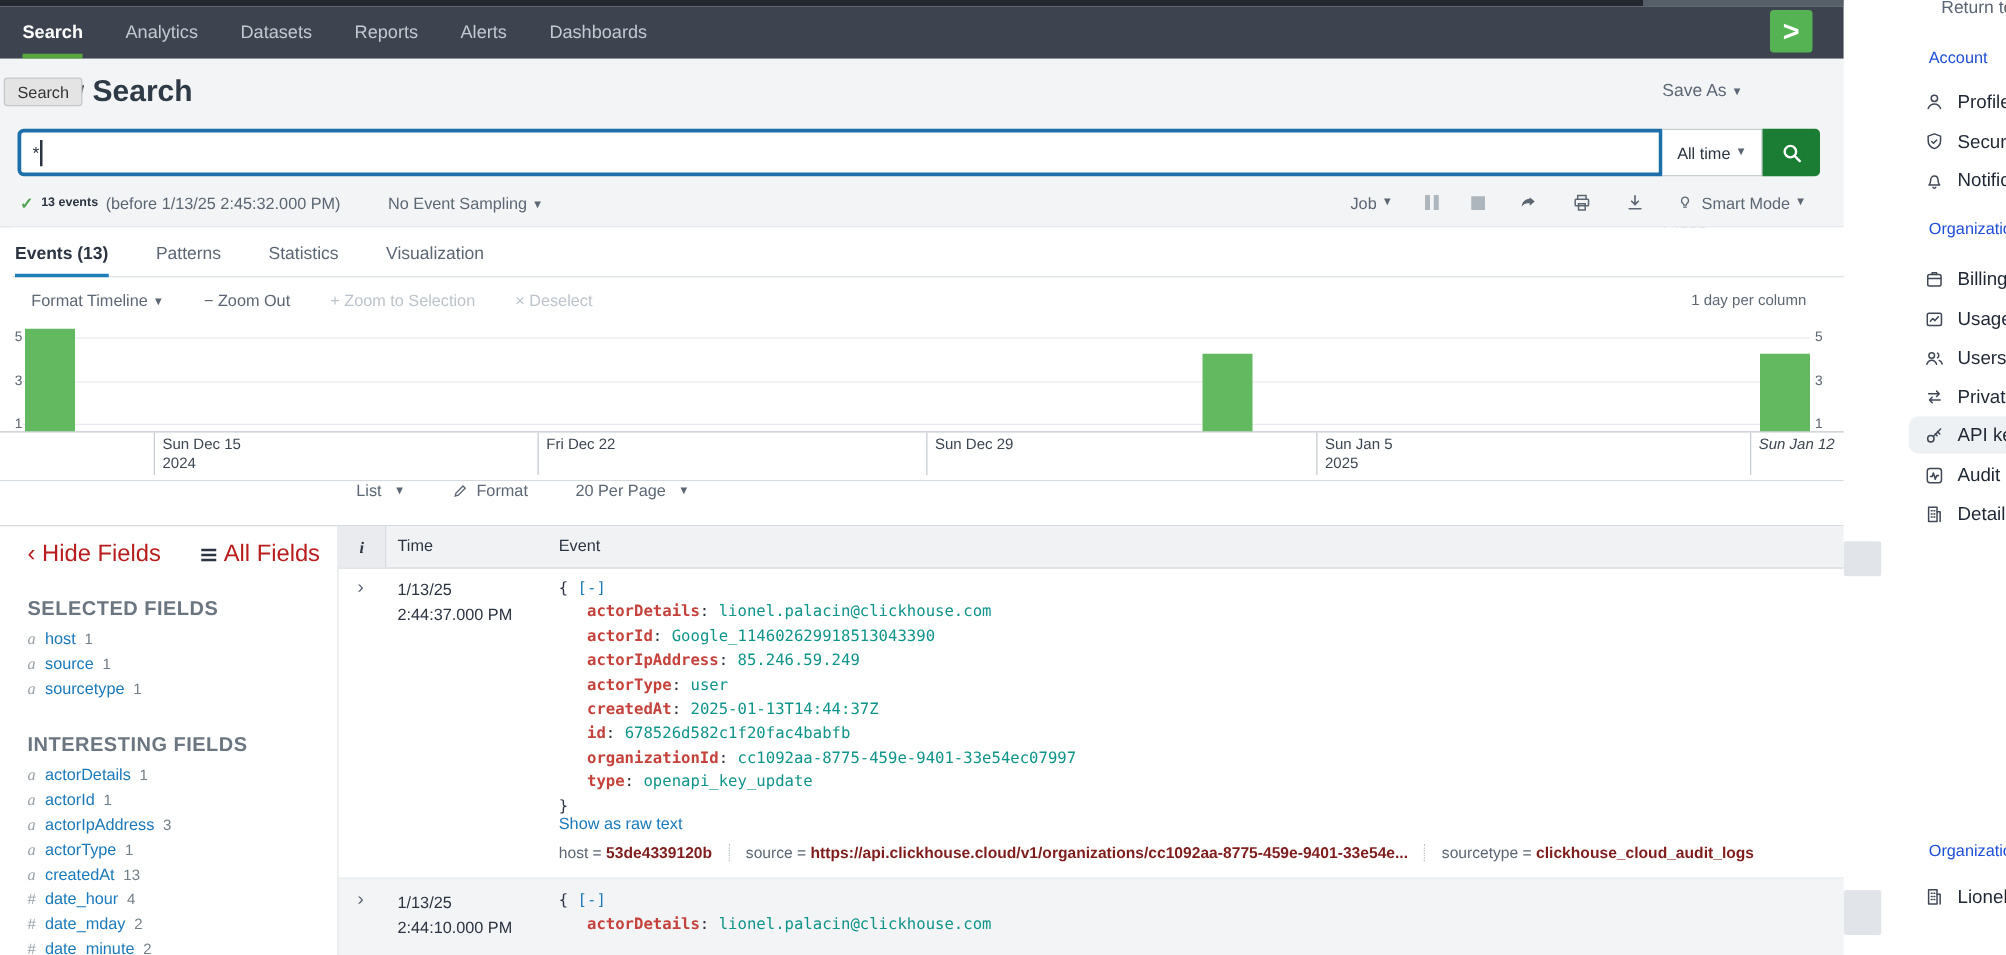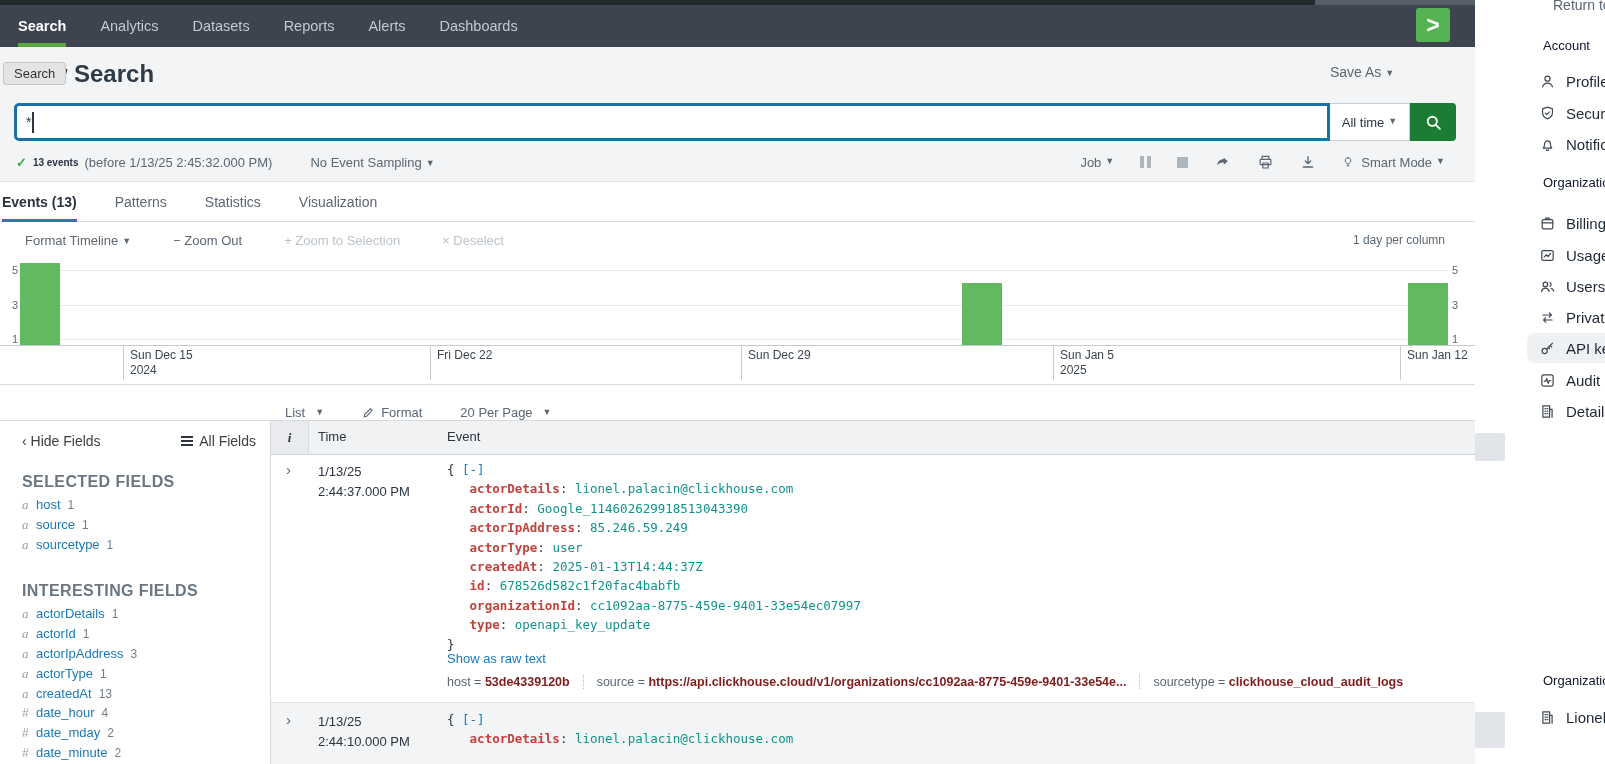--- a/index.html
+++ b/index.html
@@ -53,52 +53,52 @@
   .res-count { font-weight:700; color:#2b3440; font-size:10px; }
   .sampling { margin-left:32px; cursor:pointer; }
   .status-right { margin-left:auto; margin-right:30px; display:flex; align-items:center; gap:26px; }
   .jobctl { display:flex; align-items:center; cursor:pointer; }
   .icon-dim svg { display:block; }
   .pause-icon { display:flex; gap:3px; }
   .pause-icon i { width:4px; height:12px; background:#aeb6bd; display:block; }
   .stop-icon { width:11px; height:11px; background:#aeb6bd; display:block; }
 
   
-  .rtabs { position:absolute; left:0; top:182px; width:1475px; height:40px; background:#fff; border-bottom:1px solid #d5dade;
+  .rtabs { position:absolute; left:10px; top:182px; width:1475px; height:40px; background:#fff; border-bottom:1px solid #d5dade;
     display:flex; align-items:flex-end; padding-left:2px; gap:38px; }
   .rtab { font-size:14px; color:#5c6773; padding-bottom:11px; position:relative; cursor:pointer; white-space:nowrap; }
   .rtab.active { color:#2b3440; font-weight:700; }
   .rtab.active::after { content:""; position:absolute; left:0; right:0; bottom:-1px; height:3px; background:#1e7eb8; }
 
   
   .timeline { position:absolute; left:0; top:222px; width:1475px; height:163px; background:#fff; border-bottom:1px solid #d5dade; }
   .tl-controls { position:absolute; left:0; top:0; width:100%; height:36px; display:flex; align-items:center; padding-left:25px;
-    gap:42px; font-size:13px; color:#5c6773; }
+    gap:32px; font-size:13px; color:#5c6773; }
   .tl-controls .ctl { cursor:pointer; white-space:nowrap; }
   .ctl.disabled { color:#bcc3ca; cursor:default; }
   .scale-note { margin-left:auto; margin-right:30px; font-size:12px; color:#5c6773; }
   .chart-area { position:absolute; left:0; top:36px; width:1475px; height:87px; }
   .gridline { position:absolute; left:18px; width:1430px; height:1px; background:#e9ebee; }
   .axis-line { position:absolute; left:0; top:87px; width:1475px; height:1px; background:#c3c9ce; }
   .ylab { position:absolute; font-size:11px; color:#5c6773; width:14px; text-align:right; margin-top:-6px; }
   .ylab.right { text-align:left; }
   .bar { position:absolute; background:#62b95f; cursor:pointer; }
   .xticks { position:absolute; left:0; top:124px; width:1475px; height:39px; }
   .xtick { position:absolute; top:0; height:34px; border-left:1px solid #c6ccd1; padding:2px 0 0 6px;
     font-size:12px; color:#3c4650; line-height:15px; white-space:nowrap; }
 
   
   .list-controls { position:absolute; left:0; top:385px; width:1475px; height:35px; background:#fff;
-    display:flex; align-items:flex-end; padding-left:285px; gap:38px; font-size:13px; color:#5c6773; }
+    display:flex; align-items:flex-start; padding-left:285px; gap:38px; font-size:13px; color:#5c6773; }
   .list-controls .lc { cursor:pointer; display:flex; align-items:center; gap:6px; }
 
   
   .fields-panel { position:absolute; left:0; top:420px; width:271px; height:344px; background:#fff;
     border-top:1px solid #d5dade; border-right:1px solid #d5dade; }
-  .fp-head { display:flex; align-items:flex-start; padding:12px 14px 0 22px; font-size:14px; color:#404040; }
+  .fp-head { display:flex; align-items:flex-start; padding:12px 14px 0 22px; font-size:19px; color:#b91c1c; }
   .fp-hide { cursor:pointer; }
   .fp-all { margin-left:auto; cursor:pointer; display:flex; align-items:center; gap:6px; }
   .list-glyph { display:inline-flex; flex-direction:column; gap:2px; }
   .list-glyph i { width:12px; height:2px; background:#2b3440; display:block; }
   .fp-sec { font-size:16px; font-weight:700; color:#6b7680; letter-spacing:.4px; padding-left:22px; }
   .sec-selected { margin-top:24px; }
   .sec-interesting { margin-top:26px; }
   .f-list { margin-top:6px; }
   .f-row { display:flex; align-items:baseline; padding-left:22px; height:19.8px; font-size:13px; }
   .f-prefix { width:14px; color:#99a2aa; font-family:"Liberation Serif", serif; font-style:italic; font-size:13px; }
@@ -131,21 +131,21 @@
   .meta-label { color:#5c6773; }
   .meta-value { color:#7f1d1d; font-weight:700; }
 
   
   .status-link { position:absolute; left:0; top:730px; background:#eef1f3; border:1px solid #bfc5ca; border-left:none; border-bottom:none;
     border-radius:0 4px 0 0; font-size:13px; color:#3c454f; padding:3px 10px 4px 8px; z-index:40; }
 
   
   .right-panel { position:absolute; left:1475px; top:0; width:130px; height:764px; background:#fff; }
   .rp-return { position:absolute; left:78px; top:-3px; font-size:14px; color:#5a6472; white-space:nowrap; cursor:pointer; }
-  .rp-sec { position:absolute; left:68px; font-size:13px; color:#0f172a; white-space:nowrap; }
+  .rp-sec { position:absolute; left:68px; font-size:13px; color:#1d4ed8; white-space:nowrap; }
   .rp-item { position:absolute; left:52px; width:230px; height:30px; display:flex; align-items:center; gap:10px;
     padding-left:12px; font-size:15px; color:#1f2733; white-space:nowrap; cursor:pointer; border-radius:8px; }
   .rp-item.active { background:#eef1f4; }
   .rp-item svg { flex:0 0 auto; }
   .scroll-thumb { position:absolute; left:0; width:30px; background:#e1e5e9; border-radius:2px; }
 
   svg { display:block; }
 </style>
 </head>
 <body>
@@ -285,21 +285,21 @@
         <div class="xtick" style="left: 430px;">
           <div>Fri Dec 22</div>
         </div>
         <div class="xtick" style="left: 741px;">
           <div>Sun Dec 29</div>
         </div>
         <div class="xtick" style="left: 1053px;">
           <div>Sun Jan 5</div>
           <div>2025</div>
         </div>
-        <div class="xtick" style="left: 1400px;">
+        <div class="xtick" style="left: 1400px; font-style: italic;">
           <div>Sun Jan 12</div>
         </div>
       </div>
   </div>
 
   <div class="list-controls">
     <span class="lc">
         <span>List</span>
         <span class="caret">▼</span>
       </span>

